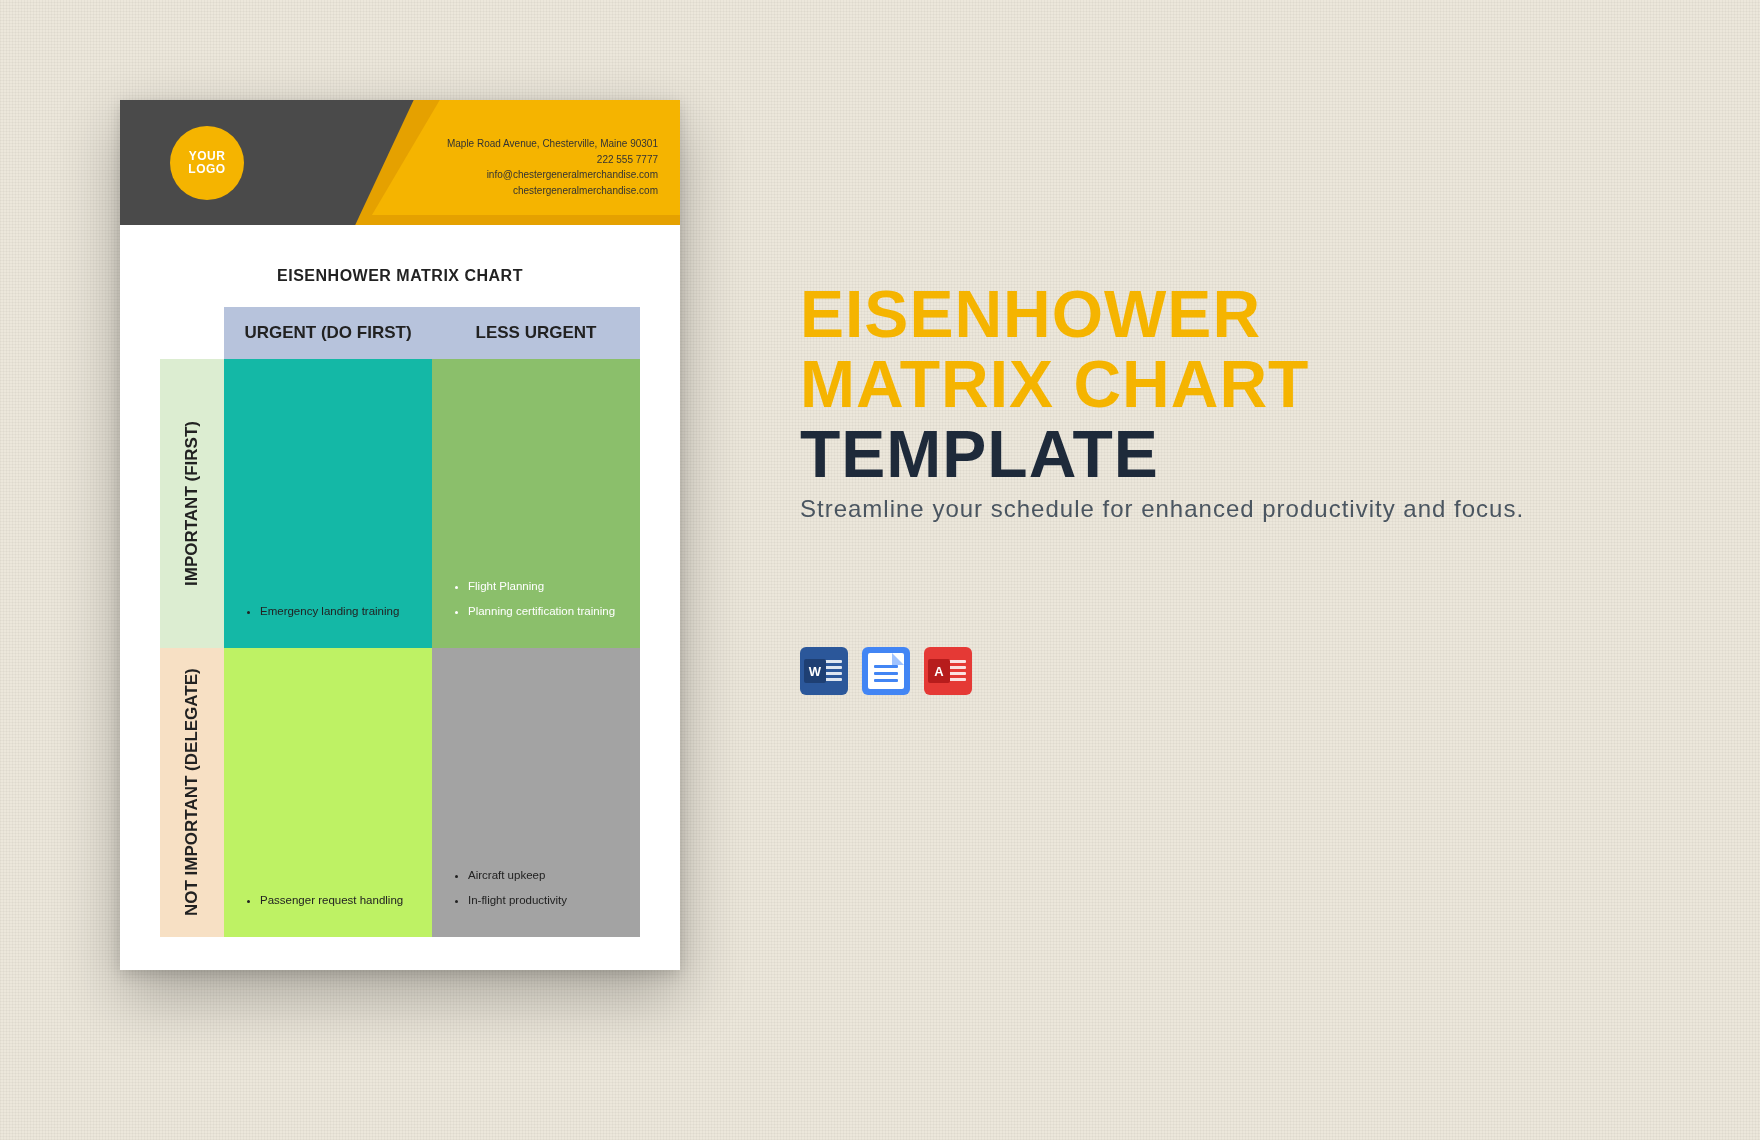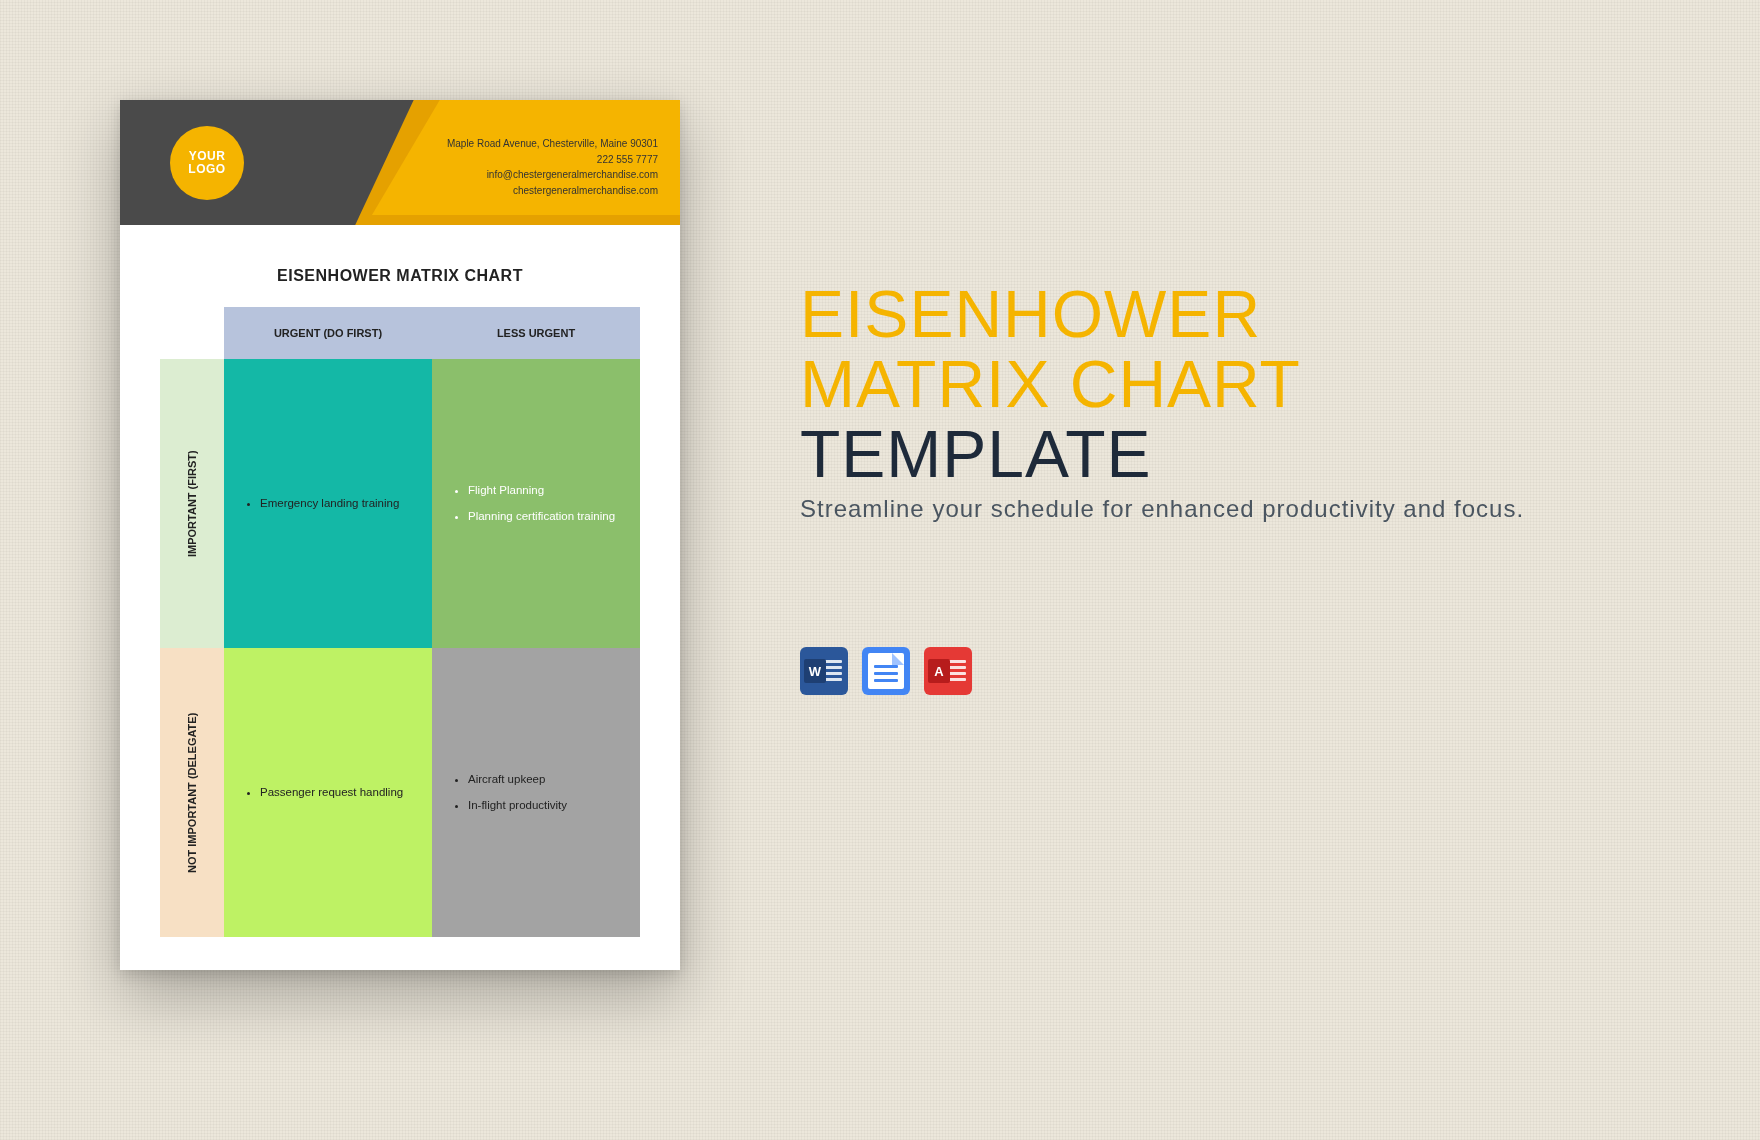--- a/index.html
+++ b/index.html
@@ -59,45 +59,45 @@
 .matrix {
   display: grid;
   grid-template-columns: 64px 1fr 1fr;
   grid-template-rows: 52px 1fr 1fr;
   height: 630px;
   gap: 0;
 }
 .mcell {
   border: none;
   display: flex; align-items: center; justify-content: center;
-  font-size: 11px; font-weight: 700; color: #222;
+  font-size: 17px; font-weight: 700; color: #222;
 }
 .mhead { background: #b7c3dc; }
 .mhead.blank { background: #fff; }
 .mrowlbl {
   writing-mode: vertical-rl; transform: rotate(180deg);
   text-align: center; line-height: 1.3;
 }
 .mrowlbl.r1 { background: #dcedd1; }
 .mrowlbl.r2 { background: #f7e0c4; }
-.mdata { font-weight: 400; font-size: 11.5px; padding: 18px; align-items: center; justify-content: flex-start; }
+.mdata { font-weight: 400; font-size: 11.5px; padding: 18px; align-items: flex-end; justify-content: flex-start; }
 .mdata ul { list-style: disc; padding-left: 18px; }
 .mdata li { margin: 10px 0; color: #222; line-height: 1.35; }
 .c11 { background: #14b8a6; }
 .c12 { background: #8bbf6b; color: #fff; }
 .c12 li { color: #fff; }
 .c21 { background: #bef264; }
 .c22 { background: #a3a3a3; }
 
 .promo {
   position: absolute; left: 800px; top: 280px; width: 760px;
 }
 .promo h1 {
   font-family: Arial, Helvetica, sans-serif;
-  font-weight: 400; font-size: 66px; letter-spacing: 1px; line-height: 1.06;
+  font-weight: 700; font-size: 66px; letter-spacing: 1px; line-height: 1.06;
 }
 .promo .t-yellow { color: #f5b400; }
 .promo .t-dark { color: #1e2a3a; }
 .promo .sub {
   font-size: 24px; color: #4a5560; letter-spacing: 1px; line-height: 1.55; font-weight: 400;
 }
 .icons { margin-top: 120px; display: flex; gap: 14px; }
 .ficon { width: 48px; height: 48px; border-radius: 6px; display: flex; align-items: center; justify-content: center; position: relative; }
 .ficon-word { background: #2b579a; }
 .ficon-gdoc { background: #4285f4; }

